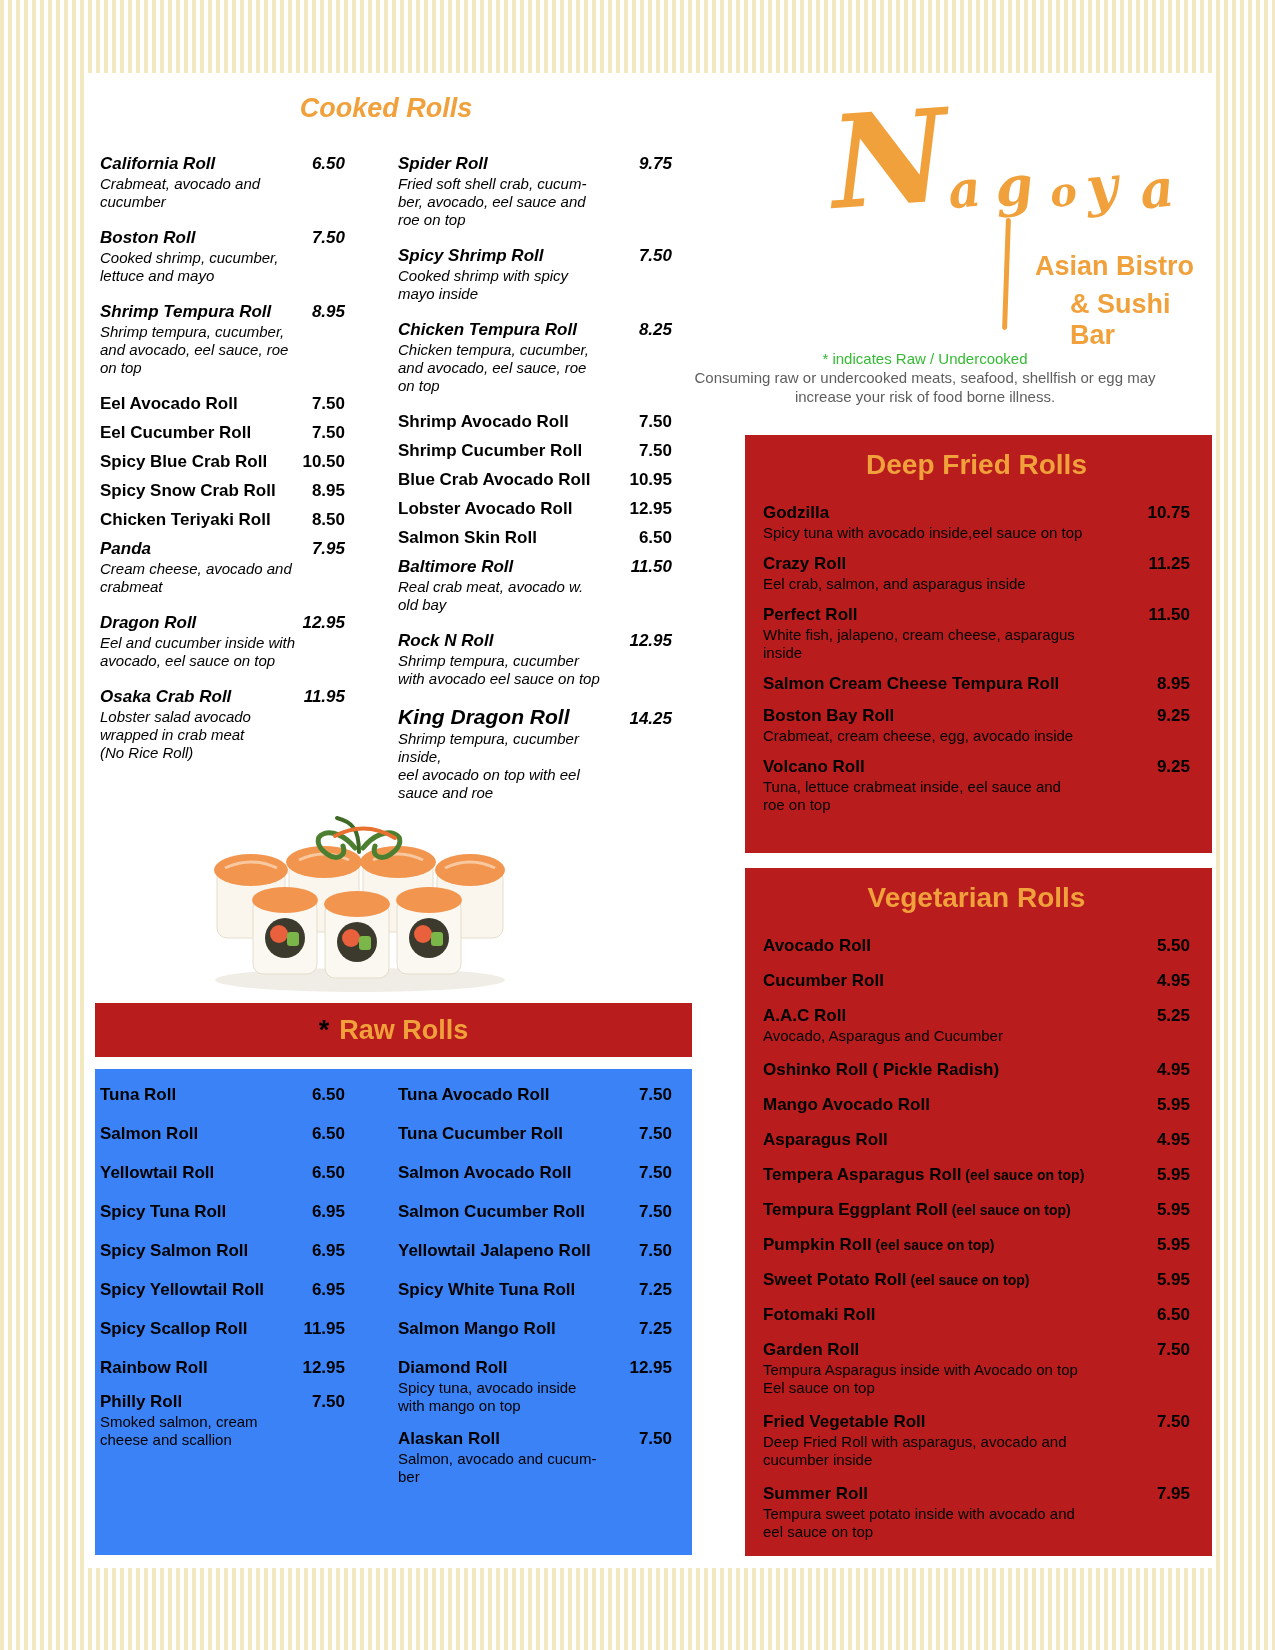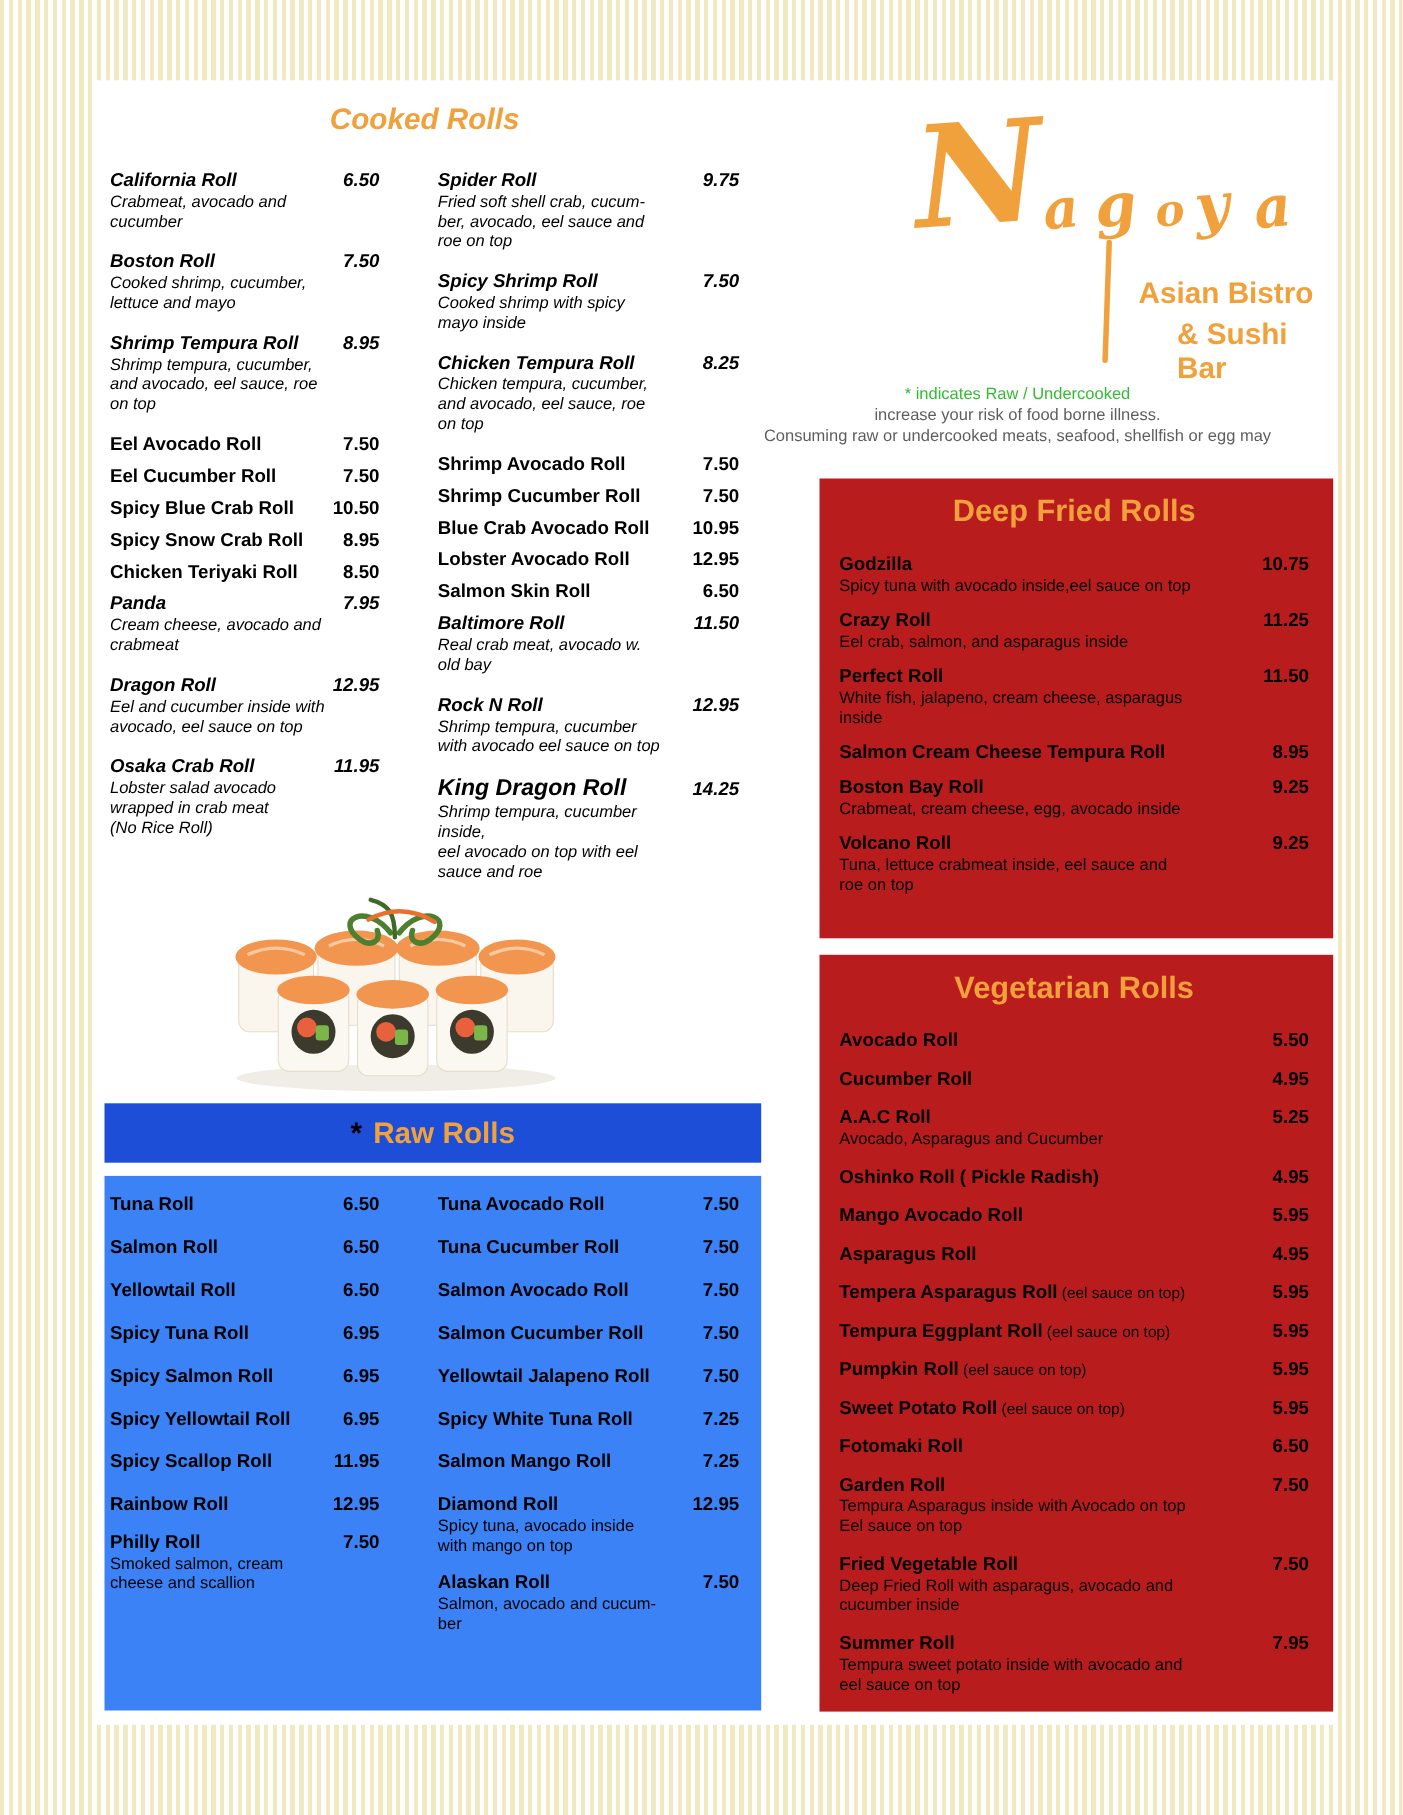--- a/index.html
+++ b/index.html
@@ -22,37 +22,37 @@
     text-align: center; letter-spacing: 0px;
   }
 
   
   .two-col { display: flex; }
   .col1 { width: 245px; margin-right: 53px; }
   .col2 { width: 274px; }
   .item-head { display: flex; align-items: baseline; }
   .item-name { flex: 1; font-weight: bold; font-size: 17px; line-height: 20px; }
   .item-name.large { font-size: 21px; line-height: 24px; }
-  .item-note { font-weight: normal; font-size: 14px; text-align: center; }
+  .item-note { font-weight: bold; font-size: 14px; text-align: center; }
   .item-price { font-weight: bold; font-size: 17px; margin-left: 10px; white-space: nowrap; }
   .item-desc { font-size: 15px; line-height: 18px; white-space: pre-line; margin-top: 1px; }
 
   
   .cooked { position: absolute; left: 15px; top: 20px; width: 572px; }
   .cooked .section-title { margin-bottom: 30px; font-style: italic; }
   .cooked .item { margin-bottom: 9px; }
   .cooked .item.has-desc { margin-bottom: 17px; font-style: italic; }
 
   
   .sushi { position: absolute; left: 120px; top: 733px; width: 310px; height: 190px; }
 
   
   .raw { position: absolute; left: 10px; top: 930px; width: 597px; }
   .raw-head {
-    background: #1d4ed8; height: 54px; line-height: 54px;
+    background: #b91c1c; height: 54px; line-height: 54px;
     text-align: center; font-size: 27px; font-weight: bold; margin-bottom: 12px;
   }
   .raw-star { color: #000; margin-right: 10px; }
   .raw-title { color: #f1a13b; }
   .raw-items { background: #3b82f6; padding: 16px 0 20px 5px; min-height: 486px; }
   .raw-items .item { margin-bottom: 19px; }
   .raw-items .item.has-desc { margin-bottom: 14px; }
 
   
   .logo { position: absolute; left: 660px; top: 25px; width: 467px; height: 255px; }
@@ -451,22 +451,22 @@
           <span class="ltr ltr-4">y</span>
           <span class="ltr ltr-5">a</span>
         </div>
       <div class="logo-tail"></div>
       <div class="logo-sub1">Asian Bistro</div>
       <div class="logo-sub2">&amp; Sushi Bar</div>
     </div>
 
     <div class="disclaimer">
       <div class="disc-green">* indicates Raw / Undercooked</div>
+      <div class="disc-gray">Consuming raw or undercooked meats, seafood, shellfish or egg may</div>
       <div class="disc-gray">increase your risk of food borne illness.</div>
-      <div class="disc-gray">Consuming raw or undercooked meats, seafood, shellfish or egg may</div>
     </div>
 
     <section class="panel deep">
       <h2 class="section-title">Deep Fried Rolls</h2>
       <div>
           <div class="item has-desc">
             <div class="item-head">
               <span class="item-name">Godzilla</span>
               <span class="item-price">10.75</span>
             </div>

